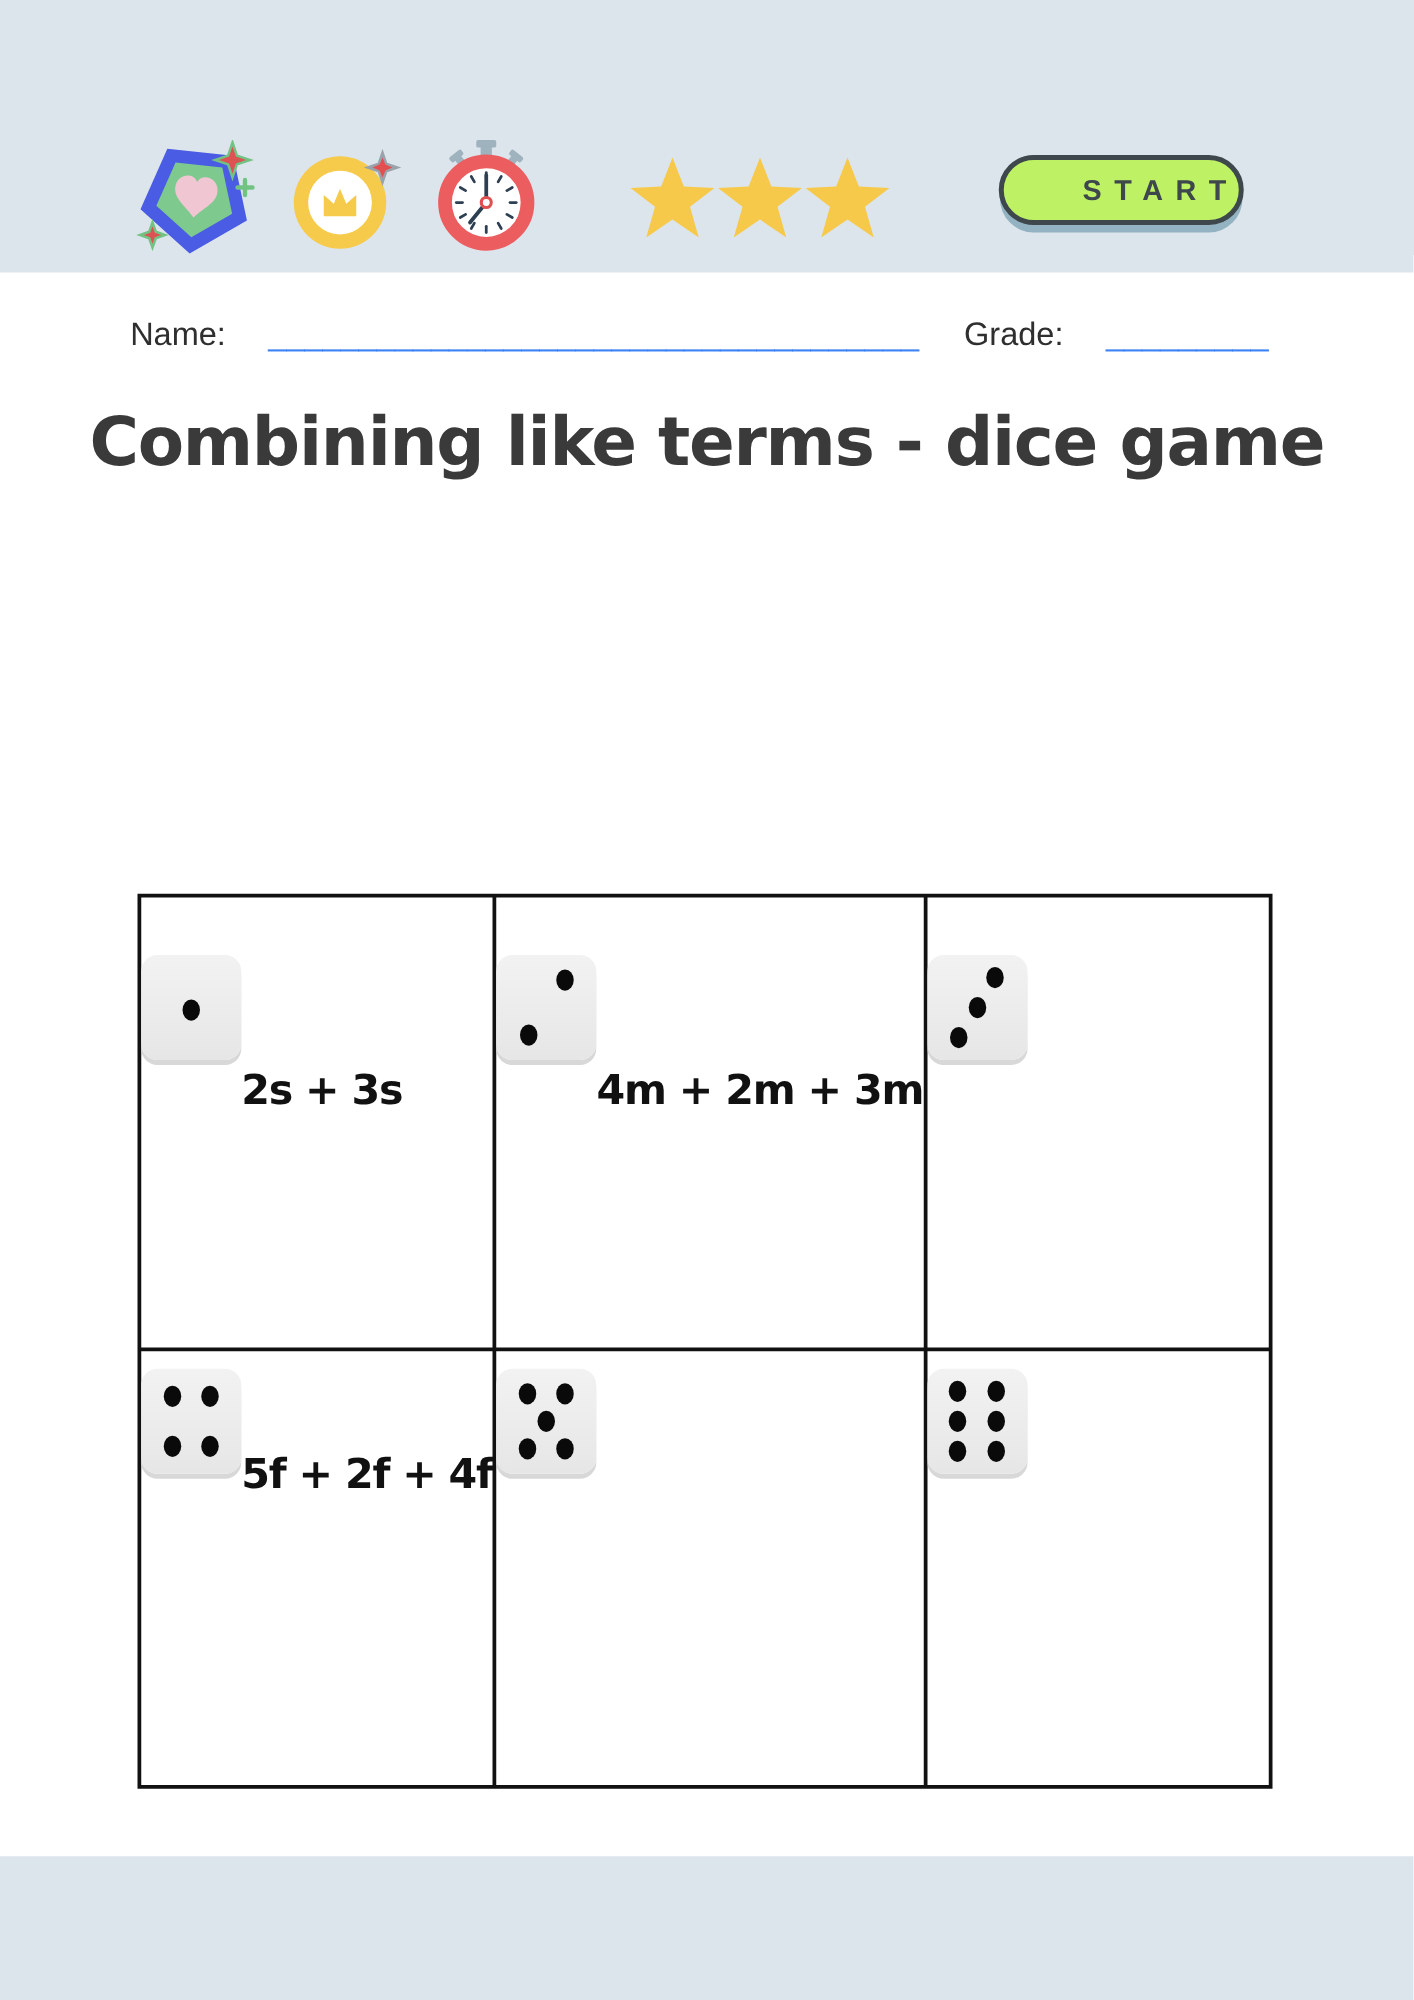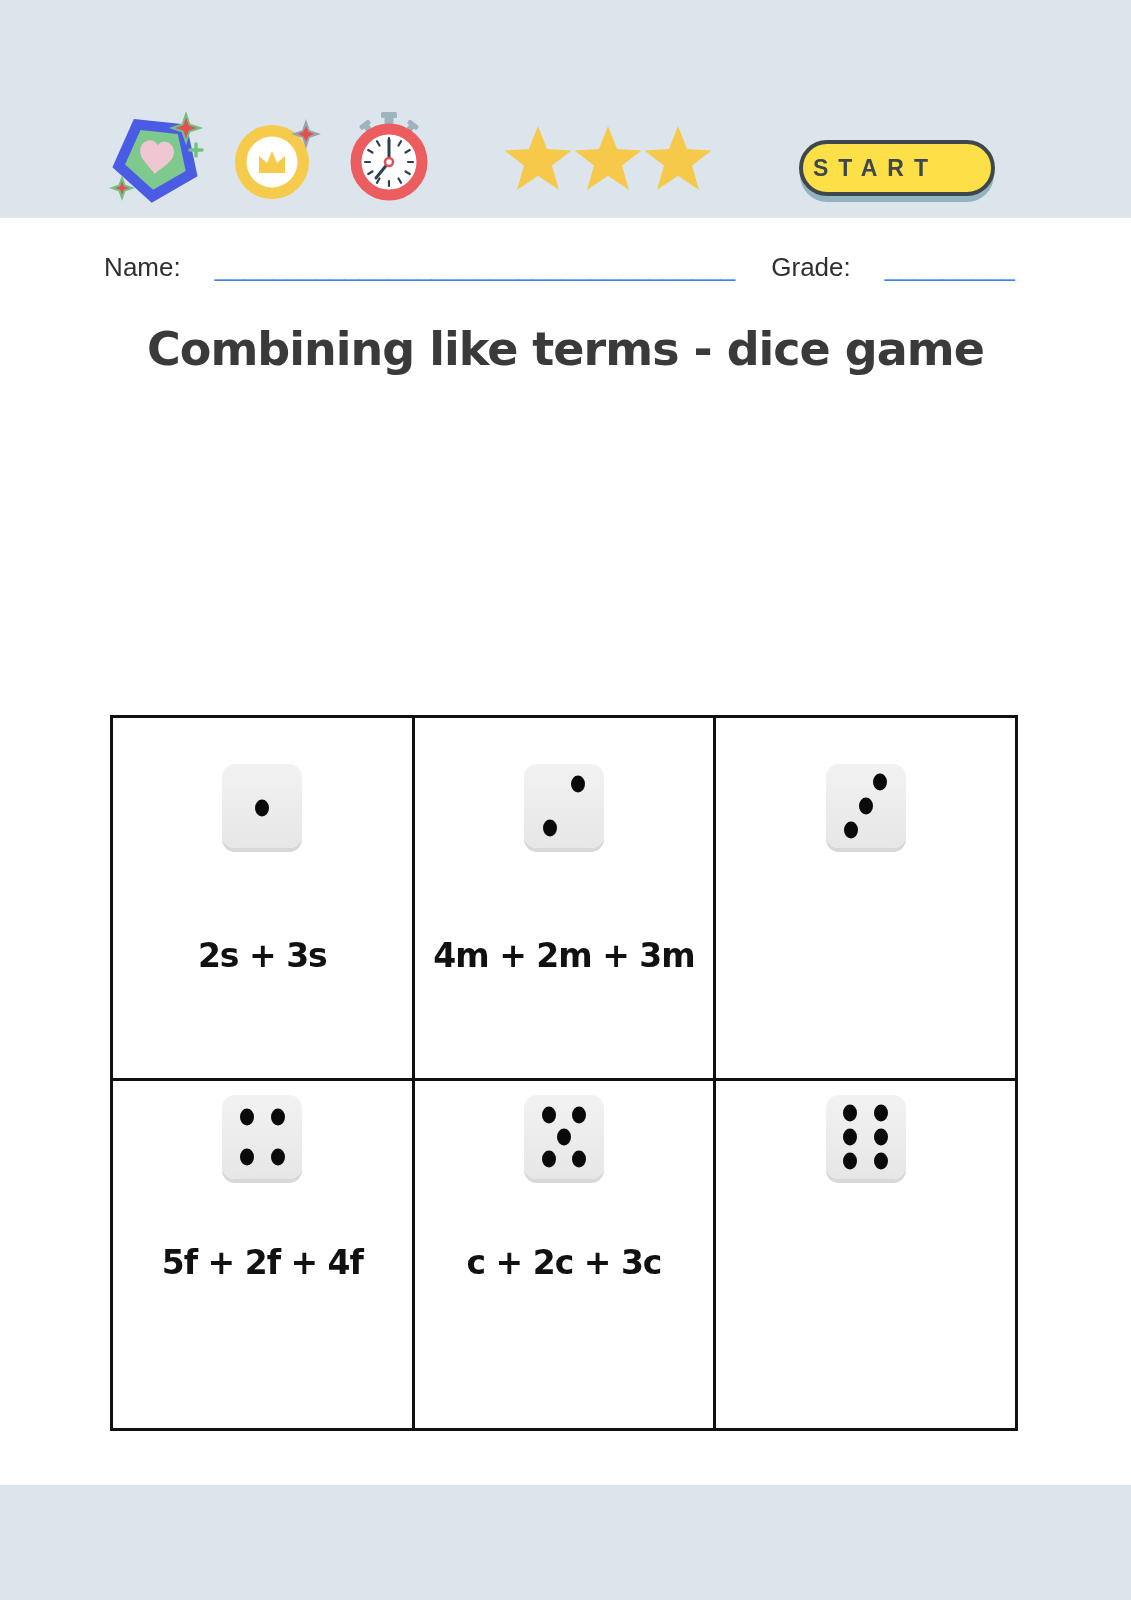--- a/index.html
+++ b/index.html
@@ -17,60 +17,60 @@
   .hdr-icon { position:absolute; }
   .gem  { left:108px; top:112px; }
   .coin { left:234px; top:118px; }
   .watch{ left:348px; top:110px; }
   .stars-row { position:absolute; left:503px; top:126px; display:flex; }
   .star {
     width:70px; height:68px; background:#f6c94b; margin-right:0px;
     clip-path:polygon(50% 0%, 63% 34%, 98% 36%, 70% 58%, 80% 94%, 50% 73%, 20% 94%, 30% 58%, 2% 36%, 37% 34%);
   }
   .start-btn {
-    position:absolute; left:799px; top:140px; width:196px; height:56px;
-    background:#fde047; border:4px solid #3d474c; border-radius:30px;
+    position:absolute; left:799px; top:124px; width:196px; height:56px;
+    background:#bef264; border:4px solid #3d474c; border-radius:30px;
     box-shadow:0 7px 0 -1px #93b3c2;
-    display:flex; align-items:center; justify-content:flex-start;
+    display:flex; align-items:center; justify-content:flex-end;
     cursor:pointer;
   }
   .start-btn span {
     font-family:"Liberation Sans", sans-serif; font-weight:bold;
     font-size:23px; letter-spacing:10px; padding-left:10px; color:#3d474c;
   }
 
   
   .name-line {
     position:absolute; left:0; top:252px; width:1131px;
     display:flex; justify-content:center; align-items:baseline;
     font-size:26px; color:#2f2f2f; white-space:nowrap;gap:24px;
   }
   .name-line .lbl { margin-right:10px; }
   .name-line .blank { letter-spacing:0px; margin-right:12px; color:#3b82f6; }
 
   
   .sheet-title {
     position:absolute; left:0; top:322px; width:1131px; text-align:center;
     font-family:"DejaVu Sans", sans-serif; font-weight:bold;
-    font-size:46px; letter-spacing:-1px; color:#3a3a3a;
+    font-size:54px; letter-spacing:-1px; color:#3a3a3a;
   }
 
   
   .instructions {
     position:absolute; left:128px; top:432px; width:878px;
     font-size:23px; line-height:31px; color:#1c1c1c;
   }
 
   
   .sheet-table {
     position:absolute; left:110px; top:715px; width:908px; height:716px;
     background:#111; padding:3px; display:grid; gap:3px;
     grid-template-columns:1fr 1fr 1fr; grid-template-rows:360fr 347fr;
   }
-  .cell { background:#ffffff; display:flex; flex-direction:column; align-items:center; }
+  .cell { background:#ffffff; display:flex; flex-direction:row; }
   .cell.row1 { padding-top:46px; }
   .cell.row2 { padding-top:14px; }
   .die {
     position:relative; width:80px; height:84px; border-radius:13px;
     background:linear-gradient(180deg,#f2f2f2 0%,#eaeaea 70%,#e6e6e6 100%);
     box-shadow:0 4px 0 #d8d8d8;
   }
   .pip {
     position:absolute; width:14px; height:17px; background:#0a0a0a;
     border-radius:50%; transform:translate(-50%,-50%);
@@ -198,21 +198,20 @@
         <div class="expr">5f + 2f + 4f</div>
       </div>
       <div class="cell row2">
         <div class="die">
           <div class="pip" style="left: 31%; top: 24%;"></div>
           <div class="pip" style="left: 69%; top: 24%;"></div>
           <div class="pip" style="left: 50%; top: 50%;"></div>
           <div class="pip" style="left: 31%; top: 76%;"></div>
           <div class="pip" style="left: 69%; top: 76%;"></div>
         </div>
-        <div class="expr">c + 2c + 3c</div>
       </div>
       <div class="cell row2">
         <div class="die">
           <div class="pip" style="left: 31%; top: 22%;"></div>
           <div class="pip" style="left: 69%; top: 22%;"></div>
           <div class="pip" style="left: 31%; top: 50%;"></div>
           <div class="pip" style="left: 69%; top: 50%;"></div>
           <div class="pip" style="left: 31%; top: 78%;"></div>
           <div class="pip" style="left: 69%; top: 78%;"></div>
         </div>

